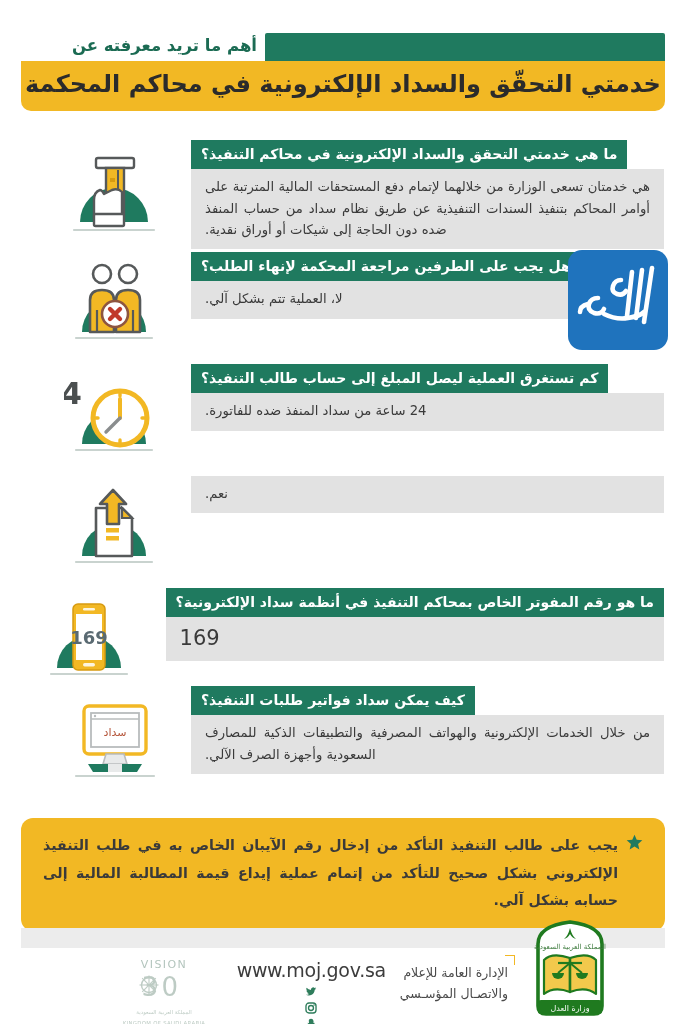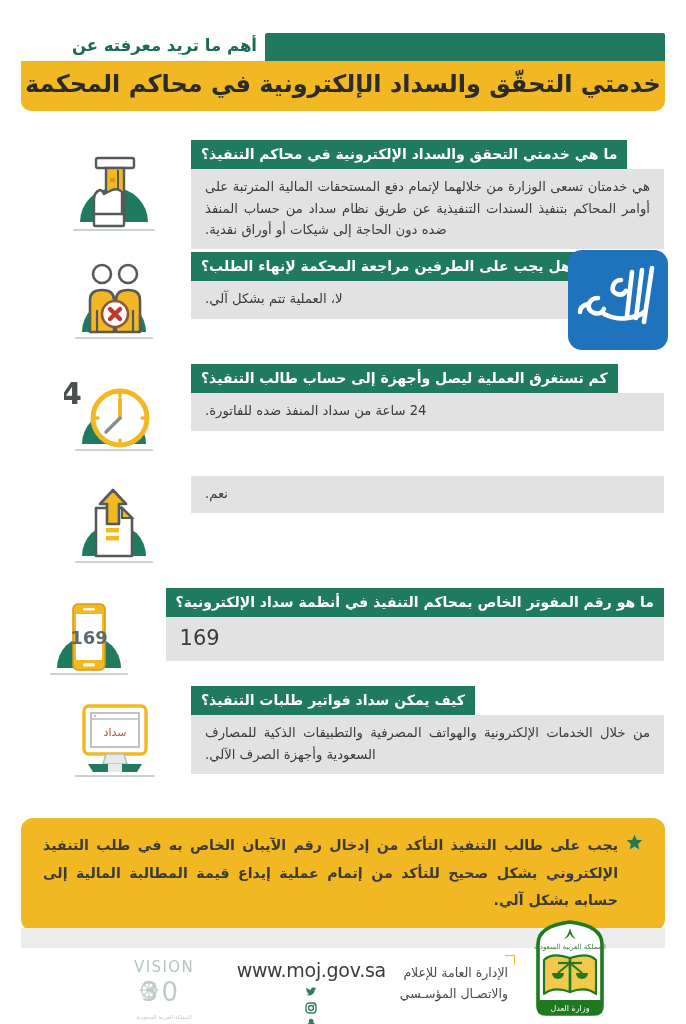--- a/index.html
+++ b/index.html
@@ -275,21 +275,21 @@
   }
   .vision {
     position: absolute;
     top: 40px;
     left: 60px;
     width: 110px;
     text-align: center;
     opacity: 0.58;
   }
   .vision-top {
-    font-size: 15px;
+    font-size: 11px;
     letter-spacing: 1.4px;
     color: #7b9a8c;
     direction: ltr;
   }
   .vision-num {
     font-size: 25px;
     color: #7b9a8c;
     letter-spacing: 1px;
     line-height: 1;
     font-weight: 400;
@@ -357,21 +357,21 @@
           <line x1="67" y1="52" x2="67" y2="74" stroke="#56595a" stroke-width="2.2"></line>
           <circle cx="49" cy="56" r="13" fill="#fff" stroke="#8e5540" stroke-width="2.6"></circle>
           <path d="M44 51 l10 10 M54 51 l-10 10" stroke="#c0392b" stroke-width="4.4" stroke-linecap="round"></path>
           <line x1="10" y1="80" x2="86" y2="80" stroke="#c9d3cf" stroke-width="2.2" stroke-linecap="round"></line>
         </svg>
       </div>
     </div>
 
     <div class="qa-row r3">
       <div class="qa-text-cell">
-        <div class="qa-question">كم تستغرق العملية ليصل وأجهزة إلى حساب طالب التنفيذ؟</div>
+        <div class="qa-question">كم تستغرق العملية ليصل المبلغ إلى حساب طالب التنفيذ؟</div>
         <div class="qa-answer single">24 ساعة من سداد المنفذ ضده للفاتورة.</div>
       </div>
       <div class="qa-icon-cell">
         <svg class="icon-svg" width="100" height="92" viewBox="0 0 100 92">
           <path d="M18 74 a32 32 0 0 1 64 0 z" fill="#1f7a5f"></path>
           <text x="18" y="34" font-family="DejaVu Sans, sans-serif" font-size="30" font-weight="700" fill="#4b4f50">24</text>
           <circle cx="56" cy="48" r="27" fill="#fff" stroke="#f2b824" stroke-width="5"></circle>
           <line x1="56" y1="21" x2="56" y2="26" stroke="#f2b824" stroke-width="3.4" stroke-linecap="round"></line>
           <line x1="56" y1="70" x2="56" y2="75" stroke="#f2b824" stroke-width="3.4" stroke-linecap="round"></line>
           <line x1="29" y1="48" x2="34" y2="48" stroke="#f2b824" stroke-width="3.4" stroke-linecap="round"></line>

